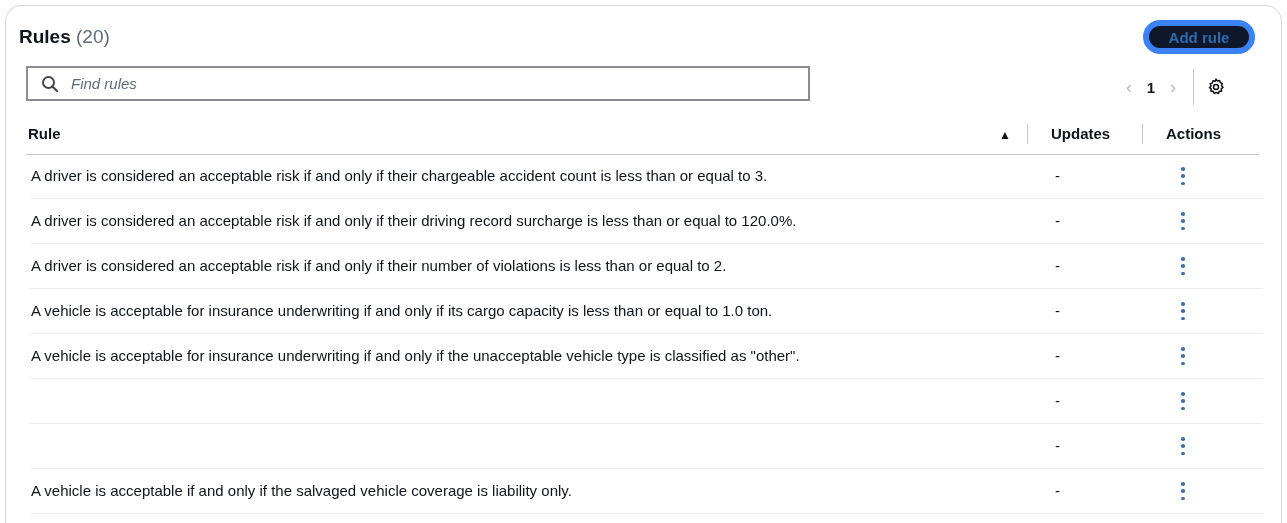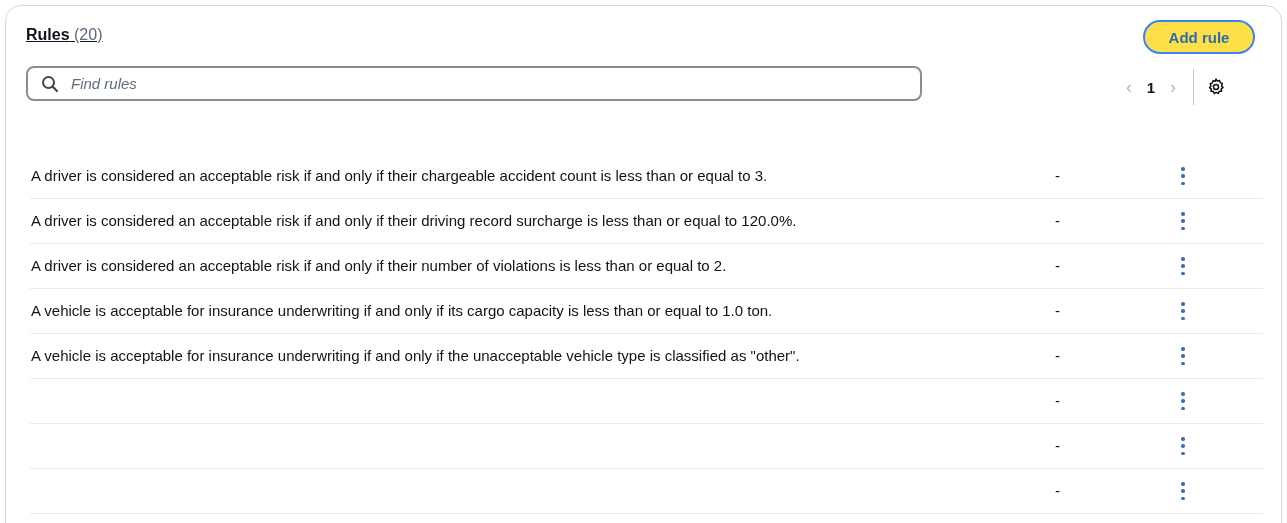--- a/index.html
+++ b/index.html
@@ -1,21 +1,21 @@
 <!DOCTYPE html>
 <html><head>
   <meta charset="utf-8">
   <style>
     html, body { margin: 0; padding: 0; background: #ffffff; }
     body { width: 1287px; height: 523px; overflow: hidden; font-family: "Liberation Sans", "DejaVu Sans", sans-serif; color: #0f141a; }
     .container { position: absolute; left: 5px; top: 5px; width: 1275px; height: 540px; border: 1px solid #d5d8dc; border-radius: 16px; background: #fff; }
-    .title { position: absolute; left: 20px; top: 20px; font-size: 16px; font-weight: bold; color: #0f141a; text-decoration: underline; }
+    .title { position: absolute; left: 13px; top: 20px; font-size: 19px; font-weight: bold; color: #0f141a; }
     .title .count { font-weight: normal; color: #5f6b7a; }
-    .add-btn { position: absolute; left: 1137px; top: 14px; width: 112px; height: 34px; border: 2px solid #3b82f6; border-radius: 20px; box-sizing: border-box; color: #2b6cb0; font-weight: bold; font-size: 15px; display: flex; align-items: center; justify-content: center; background: #fde047; cursor: pointer; }
-    .search { position: absolute; left: 20px; top: 60px; width: 896px; height: 35px; border: 2px solid #8c8c94; border-radius: 8px; box-sizing: border-box; display: flex; align-items: center; }
+    .add-btn { position: absolute; left: 1137px; top: 14px; width: 112px; height: 34px; border: 6px solid #3b82f6; border-radius: 20px; box-sizing: border-box; color: #2b6cb0; font-weight: bold; font-size: 15px; display: flex; align-items: center; justify-content: center; background: #0f172a; cursor: pointer; }
+    .search { position: absolute; left: 20px; top: 60px; width: 784px; height: 35px; border: 2px solid #8c8c94; border-radius: 0; box-sizing: border-box; display: flex; align-items: center; }
     .search svg { margin-left: 13px; }
     .search input { border: none; outline: none; font-style: italic; font-size: 15px; margin-left: 10px; width: 660px; font-family: "Liberation Sans", sans-serif; color: #0f141a; background: transparent; }
     .search input::placeholder { color: #5f6b7a; font-style: italic; }
     .pager { position: absolute; left: 1113px; top: 64px; height: 34px; display: flex; align-items: center; }
     .pager .arrow { color: #b4b8be; font-size: 18px; width: 20px; text-align: center; }
     .pager .page { font-weight: bold; font-size: 15px; width: 24px; text-align: center; }
     .pager .vsep { width: 1px; height: 36px; background: #c6c6cd; margin: 0 12px 0 10px; }
     .header-row { position: absolute; left: 20px; top: 112px; width: 1233px; height: 36px; border-bottom: 1px solid #c6c6cd; font-weight: bold; font-size: 15px; }
     .header-row .h { position: absolute; top: 7px; }
     .sort { position: absolute; left: 973px; top: 10px; font-size: 12px; }
@@ -50,20 +50,28 @@
     <span class="arrow">‹</span>
     <span class="page">1</span>
     <span class="arrow">›</span>
     <span class="vsep"></span>
     <svg width="20" height="20" viewBox="0 0 24 24">
       <path d="M12 2.5l1.6 2.3 2.7-.7.7 2.7 2.6 1-.9 2.6 1.8 2.1-2.2 1.7.4 2.8-2.8.2-1.1 2.6-2.5-1.3-2.5 1.3-1.1-2.6-2.8-.2.4-2.8L4.2 12.8 6 10.7l-.9-2.6 2.6-1 .7-2.7 2.7.7z" fill="none" stroke="#0f141a" stroke-width="1.8" stroke-linejoin="round"></path>
       <circle cx="12" cy="12" r="3" fill="none" stroke="#0f141a" stroke-width="1.8"></circle>
     </svg>
   </div>
 
+  <div class="header-row">
+    <span class="h" style="left:2px;">Rule</span>
+    <span class="sort">▲</span>
+    <span class="hsep" style="left:1001px;"></span>
+    <span class="h" style="left:1025px;">Updates</span>
+    <span class="hsep" style="left:1116px;"></span>
+    <span class="h" style="left:1140px;">Actions</span>
+  </div>
 
   <div class="rows">
     <div class="row">
       <span class="rule">A driver is considered an acceptable risk if and only if their chargeable accident count is less than or equal to 3.</span>
       <span class="upd">-</span>
       <div class="act">
           <span></span>
           <span></span>
           <span></span>
         </div>
@@ -114,20 +122,21 @@
     </div>
     <div class="row">
       <span class="upd">-</span>
       <div class="act">
           <span></span>
           <span></span>
           <span></span>
         </div>
     </div>
     <div class="row">
+      <span class="rule">A vehicle is acceptable if and only if the salvaged vehicle coverage is liability only.</span>
       <span class="upd">-</span>
       <div class="act">
           <span></span>
           <span></span>
           <span></span>
         </div>
     </div>
   </div>
 </div>
 

